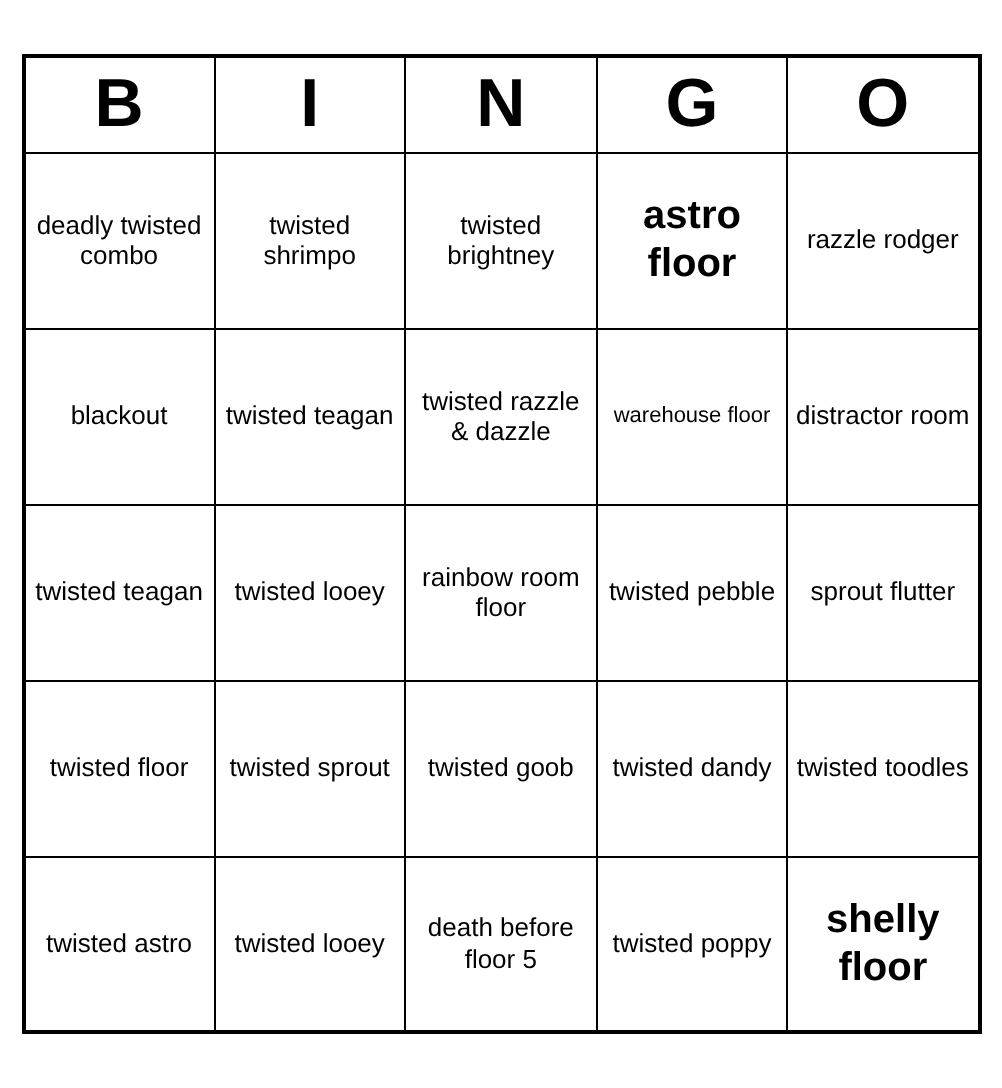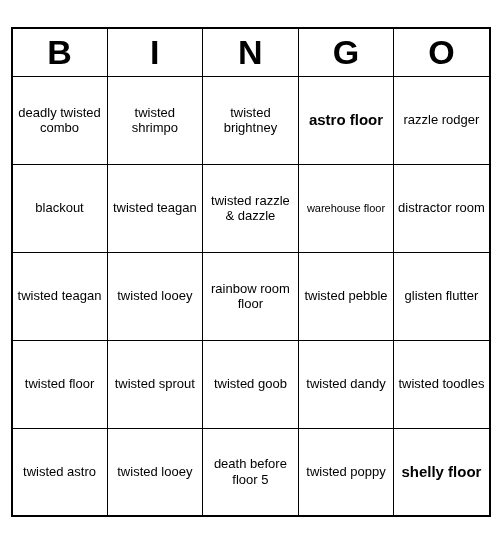--- a/index.html
+++ b/index.html
@@ -25,21 +25,21 @@
       border: 1.5px solid #000;
       text-align: center;
       vertical-align: middle;
       padding: 4px 3px;
       width: 96px;
       height: 88px;
       font-size: 13px;
       line-height: 1.2;
     }
     .bingo-grid td.large-text {
-      font-size: 15px;
+      font-size: 20px;
       font-weight: bold;
     }
     .bingo-grid td.small-text {
       font-size: 11px;
     }
   </style>
 </head>
 <body>
 
 <div style="display:flex; flex-direction:column; align-items:center; width:480px;">
@@ -68,21 +68,21 @@
           <td>twisted teagan</td>
           <td>twisted razzle &amp; dazzle</td>
           <td class="small-text">warehouse floor</td>
           <td>distractor room</td>
         </tr>
         <tr>
           <td>twisted teagan</td>
           <td>twisted looey</td>
           <td>rainbow room floor</td>
           <td>twisted pebble</td>
-          <td>glisten flutter</td>
+          <td>sprout flutter</td>
         </tr>
         <tr>
           <td>twisted floor</td>
           <td>twisted sprout</td>
           <td>twisted goob</td>
           <td>twisted dandy</td>
           <td>twisted toodles</td>
         </tr>
         <tr>
           <td>twisted astro</td>

